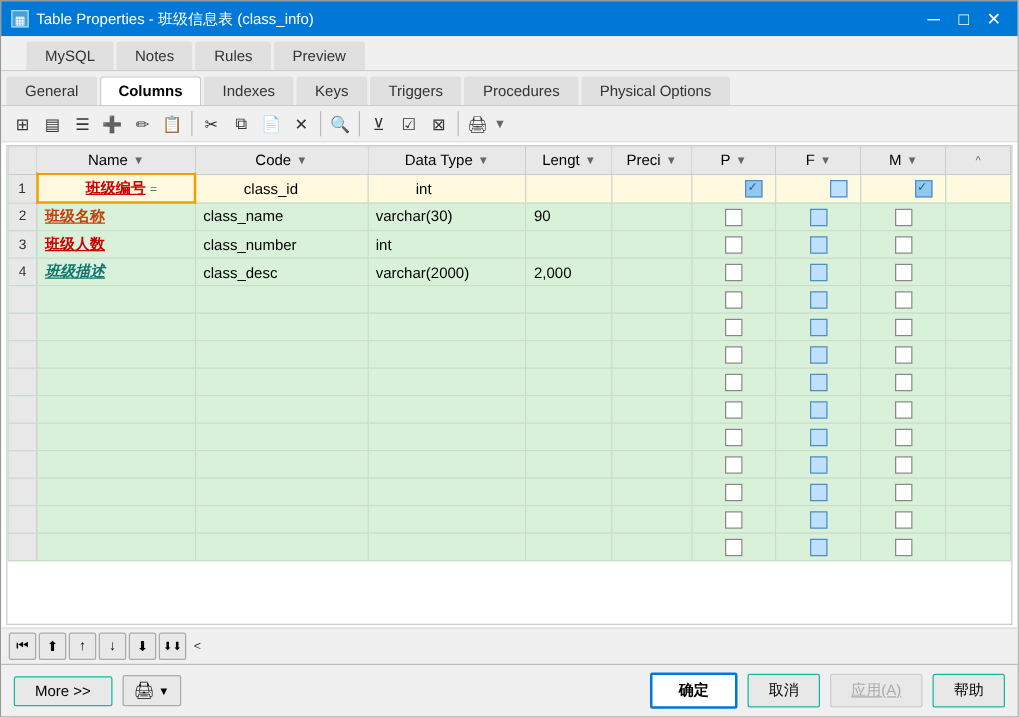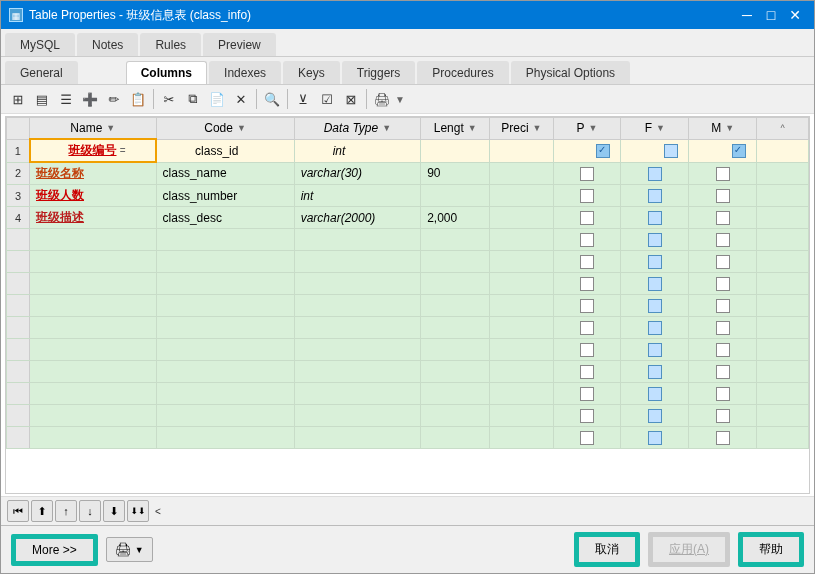--- a/index.html
+++ b/index.html
@@ -28,42 +28,41 @@
     .title-bar-left { display: flex; align-items: center; gap: 6px; }
     .title-icon { width: 14px; height: 14px; background: #4a9fd4; border: 1px solid #adf; display: inline-block; font-size: 9px; color: white; text-align: center; line-height: 14px; }
     .title-text { font-size: 12px; }
     .title-bar-right { display: flex; gap: 2px; }
     .title-btn { width: 22px; height: 20px; border: none; background: transparent; color: white; cursor: pointer; font-size: 14px; display: flex; align-items: center; justify-content: center; }
 
     .tab-row {
       background: #f0f0f0;
       display: flex;
       border-bottom: 1px solid #ccc;
-      padding: 0 4px;
+      padding: 0 20px;
       padding-top: 4px;
       flex-shrink: 0;
     }
     .tab {
       padding: 4px 14px;
       cursor: pointer;
       border: 1px solid transparent;
       border-bottom: none;
       background: #e0e0e0;
       margin-right: 2px;
       font-size: 12px;
       border-radius: 3px 3px 0 0;
       color: #333;
     }
     .tab.active {
       background: #fff;
       border-color: #ccc;
       border-bottom-color: #fff;
       font-weight: bold;
       color: #000;
-      margin-left: 46px;
     }
 
     .tab-row2 {
       background: #f0f0f0;
       display: flex;
       border-bottom: 1px solid #ccc;
       padding: 0 4px;
       padding-top: 4px;
       flex-shrink: 0;
     }
@@ -151,21 +150,21 @@
     }
 
     .selected-cell {
       background: #fff9b0;
       border: 2px solid #f0a000 !important;
     }
     .highlight-row td:not(.row-num) { background: #fff9e0; padding-left: 38px; }
 
     .col-name { width: 110px; }
     .col-code { width: 120px; }
-    .col-datatype { width: 110px; font-style: italic; }
+    .col-datatype { width: 110px; }
     .col-length { width: 60px; }
     .col-prec { width: 55px; }
     .col-p { width: 30px; text-align: center; }
     .col-f { width: 30px; text-align: center; }
     .col-m { width: 30px; text-align: center; }
 
     .checkbox-cell { text-align: center; }
     .cb { width: 14px; height: 14px; border: 1px solid #888; display: inline-block; background: white; vertical-align: middle; }
     .cb.checked { background: #90c8f0; border-color: #5090c0; position: relative; }
     .cb.checked::after { content: '✓'; font-size: 10px; color: #2060a0; position: absolute; top: -1px; left: 1px; }
@@ -196,21 +195,21 @@
       background: #f0f0f0;
       padding: 6px 10px;
       display: flex;
       align-items: center;
       gap: 8px;
       border-top: 1px solid #bbb;
       flex-shrink: 0;
     }
     .footer-btn {
       padding: 4px 16px;
-      border: 5px solid #14b8a6;
+      border: 1px solid #14b8a6;
       background: #e8e8e8;
       cursor: pointer;
       font-size: 12px;
       border-radius: 2px;
     }
     .footer-btn.primary {
       background: #fff;
       border: 2px solid #0078d7;
       color: #000;
       font-weight: bold;
@@ -383,21 +382,21 @@
             <td class="col-prec"></td>
             <td class="col-p checkbox-cell"><span class="cb"></span></td>
             <td class="col-f checkbox-cell"><span class="cb checked2"></span></td>
             <td class="col-m checkbox-cell"><span class="cb"></span></td>
             <td></td>
           </tr>
 
           <tr>
             <td class="row-num">4</td>
             <td class="col-name">
-              <span style="color:#b91c1c;font-weight:bold;text-decoration:underline;">班级描述</span>
+              <span style="color:#0f766e;font-weight:bold;text-decoration:underline;font-style:italic;">班级描述</span>
             </td>
             <td class="col-code">class_desc</td>
             <td class="col-datatype">varchar(2000)</td>
             <td class="col-length">2,000</td>
             <td class="col-prec"></td>
             <td class="col-p checkbox-cell"><span class="cb"></span></td>
             <td class="col-f checkbox-cell"><span class="cb checked2"></span></td>
             <td class="col-m checkbox-cell"><span class="cb"></span></td>
             <td></td>
           </tr>
@@ -537,18 +536,19 @@
     </div>
   </div>
 
   <div class="footer">
     <button class="footer-btn">More &gt;&gt;</button>
     <button class="print-btn">
       <span>🖨</span>
       <span class="print-arrow">▼</span>
     </button>
     <div class="footer-spacer"></div>
+    <button class="footer-btn primary">确定</button>
     <button class="footer-btn">取消</button>
     <button class="footer-btn disabled">应用(A)</button>
     <button class="footer-btn">帮助</button>
   </div>
 
 </div>
 
 </body></html>

